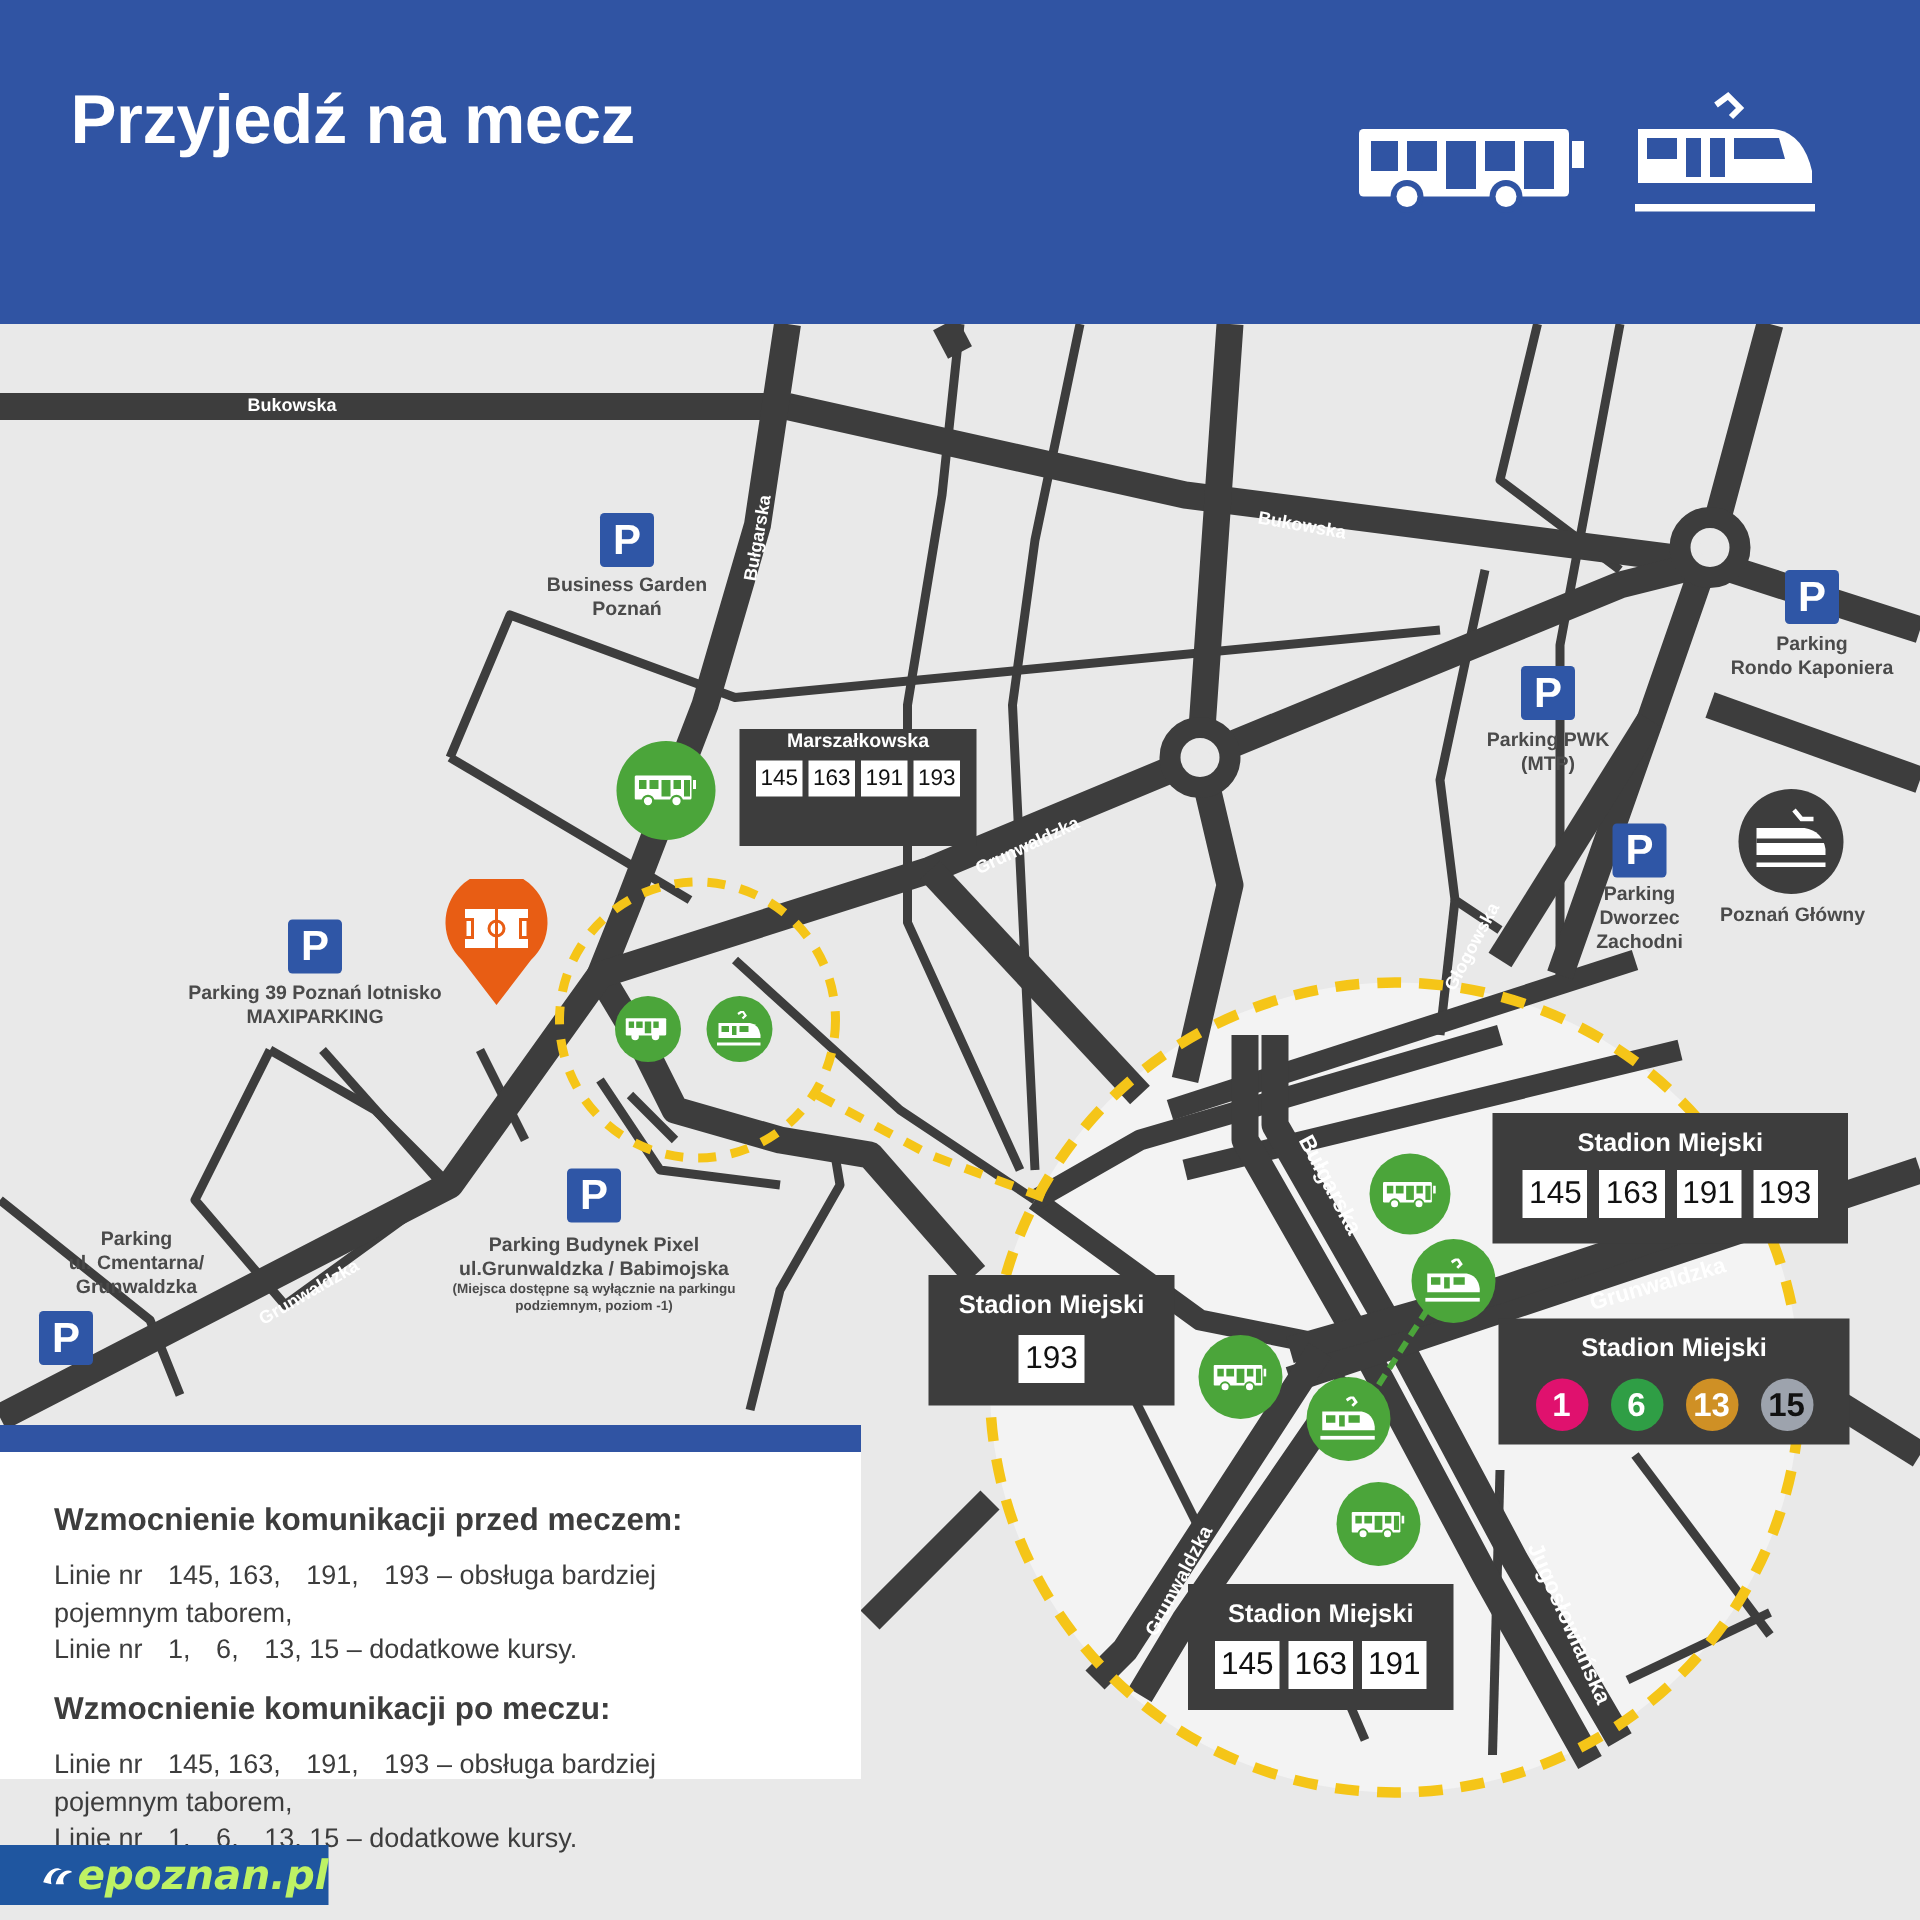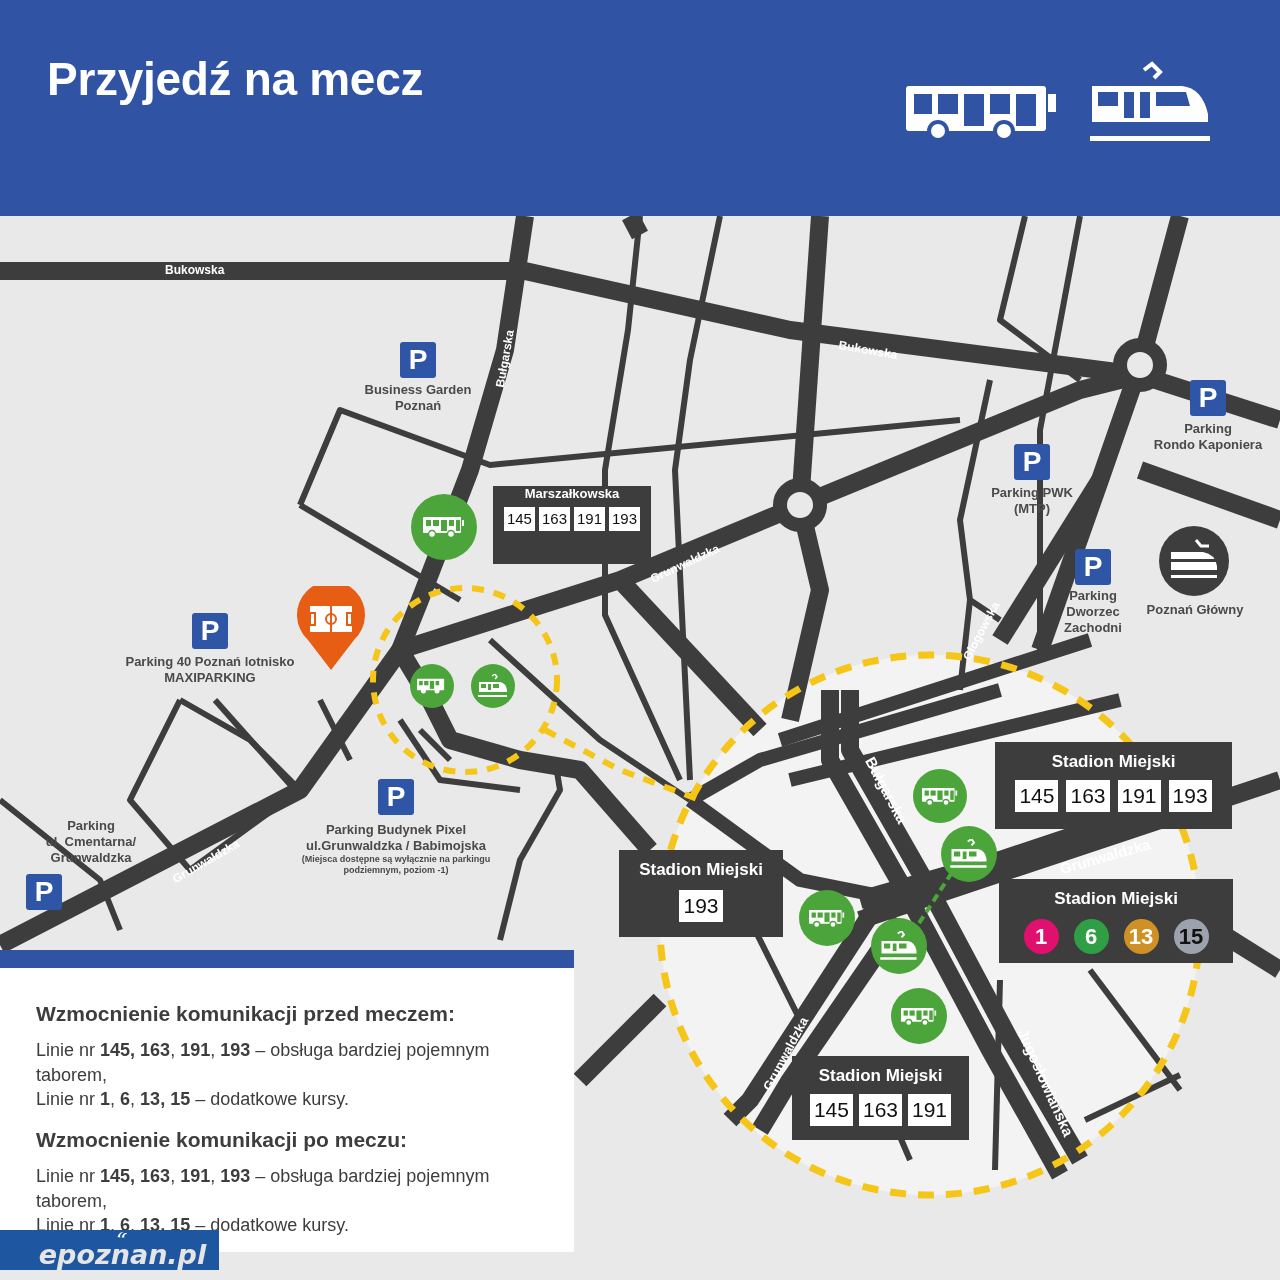--- a/index.html
+++ b/index.html
@@ -24,26 +24,26 @@
   .stop-box .title { font-weight: 700; font-size: 17px; }
   .stop-box .nums { display: flex; justify-content: center; gap: 6px; }
   .num { background: #fff; color: #111; font-size: 21px; font-weight: 400; line-height: 32px; padding: 0 4px; font-family: "Liberation Sans", sans-serif; }
   .stop-box.small .title { font-size: 13px; }
   .stop-box.small .num { font-size: 15px; line-height: 24px; padding: 0 3px; }
 
   .tram-line { display: inline-block; width: 35px; height: 35px; border-radius: 50%; font-weight: 700; font-size: 22px; line-height: 35px; text-align: center; color: #fff; }
 
   .green-circle { position: absolute; border-radius: 50%; background: #4ba53a; display: flex; align-items: center; justify-content: center; }
 
-  .info-panel { position: absolute; left: 0; top: 950px; width: 574px; height: 302px; background: #fff; border-top: 18px solid #3054a3; }
+  .info-panel { position: absolute; left: 0; top: 950px; width: 574px; height: 236px; background: #fff; border-top: 18px solid #3054a3; }
   .info-panel h2 { position: absolute; left: 36px; font-size: 21px; font-weight: 700; color: #3d3d3d; }
   .info-panel p { position: absolute; left: 36px; font-size: 18px; line-height: 24.5px; color: #3d3d3d; width: 480px; }
-  .info-panel b { font-weight: 700; }
-
-  .watermark { position: absolute; left: 0; top: 1230px; width: 219px; height: 40px; background: #1f56a0; display: flex; align-items: center; padding-left: 26px; color: #e5e5e5; font-weight: 700; font-style: italic; font-size: 27px; font-family: "DejaVu Sans", sans-serif; flex-direction: column; }
+  .info-panel b { font-weight: 400; margin-left: 12px; }
+
+  .watermark { position: absolute; left: 0; top: 1230px; width: 219px; height: 40px; background: #1f56a0; display: flex; align-items: center; padding-left: 26px; color: #bef264; font-weight: 700; font-style: italic; font-size: 27px; font-family: "DejaVu Sans", sans-serif; }
 </style>
 </head>
 <body>
 
 <div class="header">
   <h1>
     <span>Przyjedź na mecz</span><br>
   </h1>
   <svg class="hicon" style="left:906px;top:84px" width="152" height="58" viewBox="0 0 152 58">
     <rect x="0" y="2" width="140" height="45" rx="3" fill="#fff"></rect>
@@ -205,21 +205,21 @@
     <path d="M35,84 L12,54 A34,34 0 1 1 58,54 Z" fill="#e85d14"></path>
     <rect x="14" y="20" width="42" height="26" fill="#fff"></rect>
     <line x1="35" y1="20" x2="35" y2="46" stroke="#e85d14" stroke-width="2"></line>
     <circle cx="35" cy="33" r="5" fill="none" stroke="#e85d14" stroke-width="2"></circle>
     <rect x="14" y="27" width="5" height="12" fill="none" stroke="#e85d14" stroke-width="2"></rect>
     <rect x="51" y="27" width="5" height="12" fill="none" stroke="#e85d14" stroke-width="2"></rect>
   </svg>
 
   <div class="p-sign" style="left:192px;top:397px;">P</div>
   <div class="plabel" style="left:110px;top:438px;width:200px;">
-    <span>Parking 40 Poznań lotnisko</span><br>
+    <span>Parking 39 Poznań lotnisko</span><br>
     <span>MAXIPARKING</span>
   </div>
 
   <div class="plabel" style="left:38px;top:602px;width:106px;">
     <span>Parking</span><br>
     <span>ul. Cmentarna/</span><br>
     <span>Grunwaldzka</span>
   </div>
   <div class="p-sign" style="left:26px;top:658px;">P</div>
 

